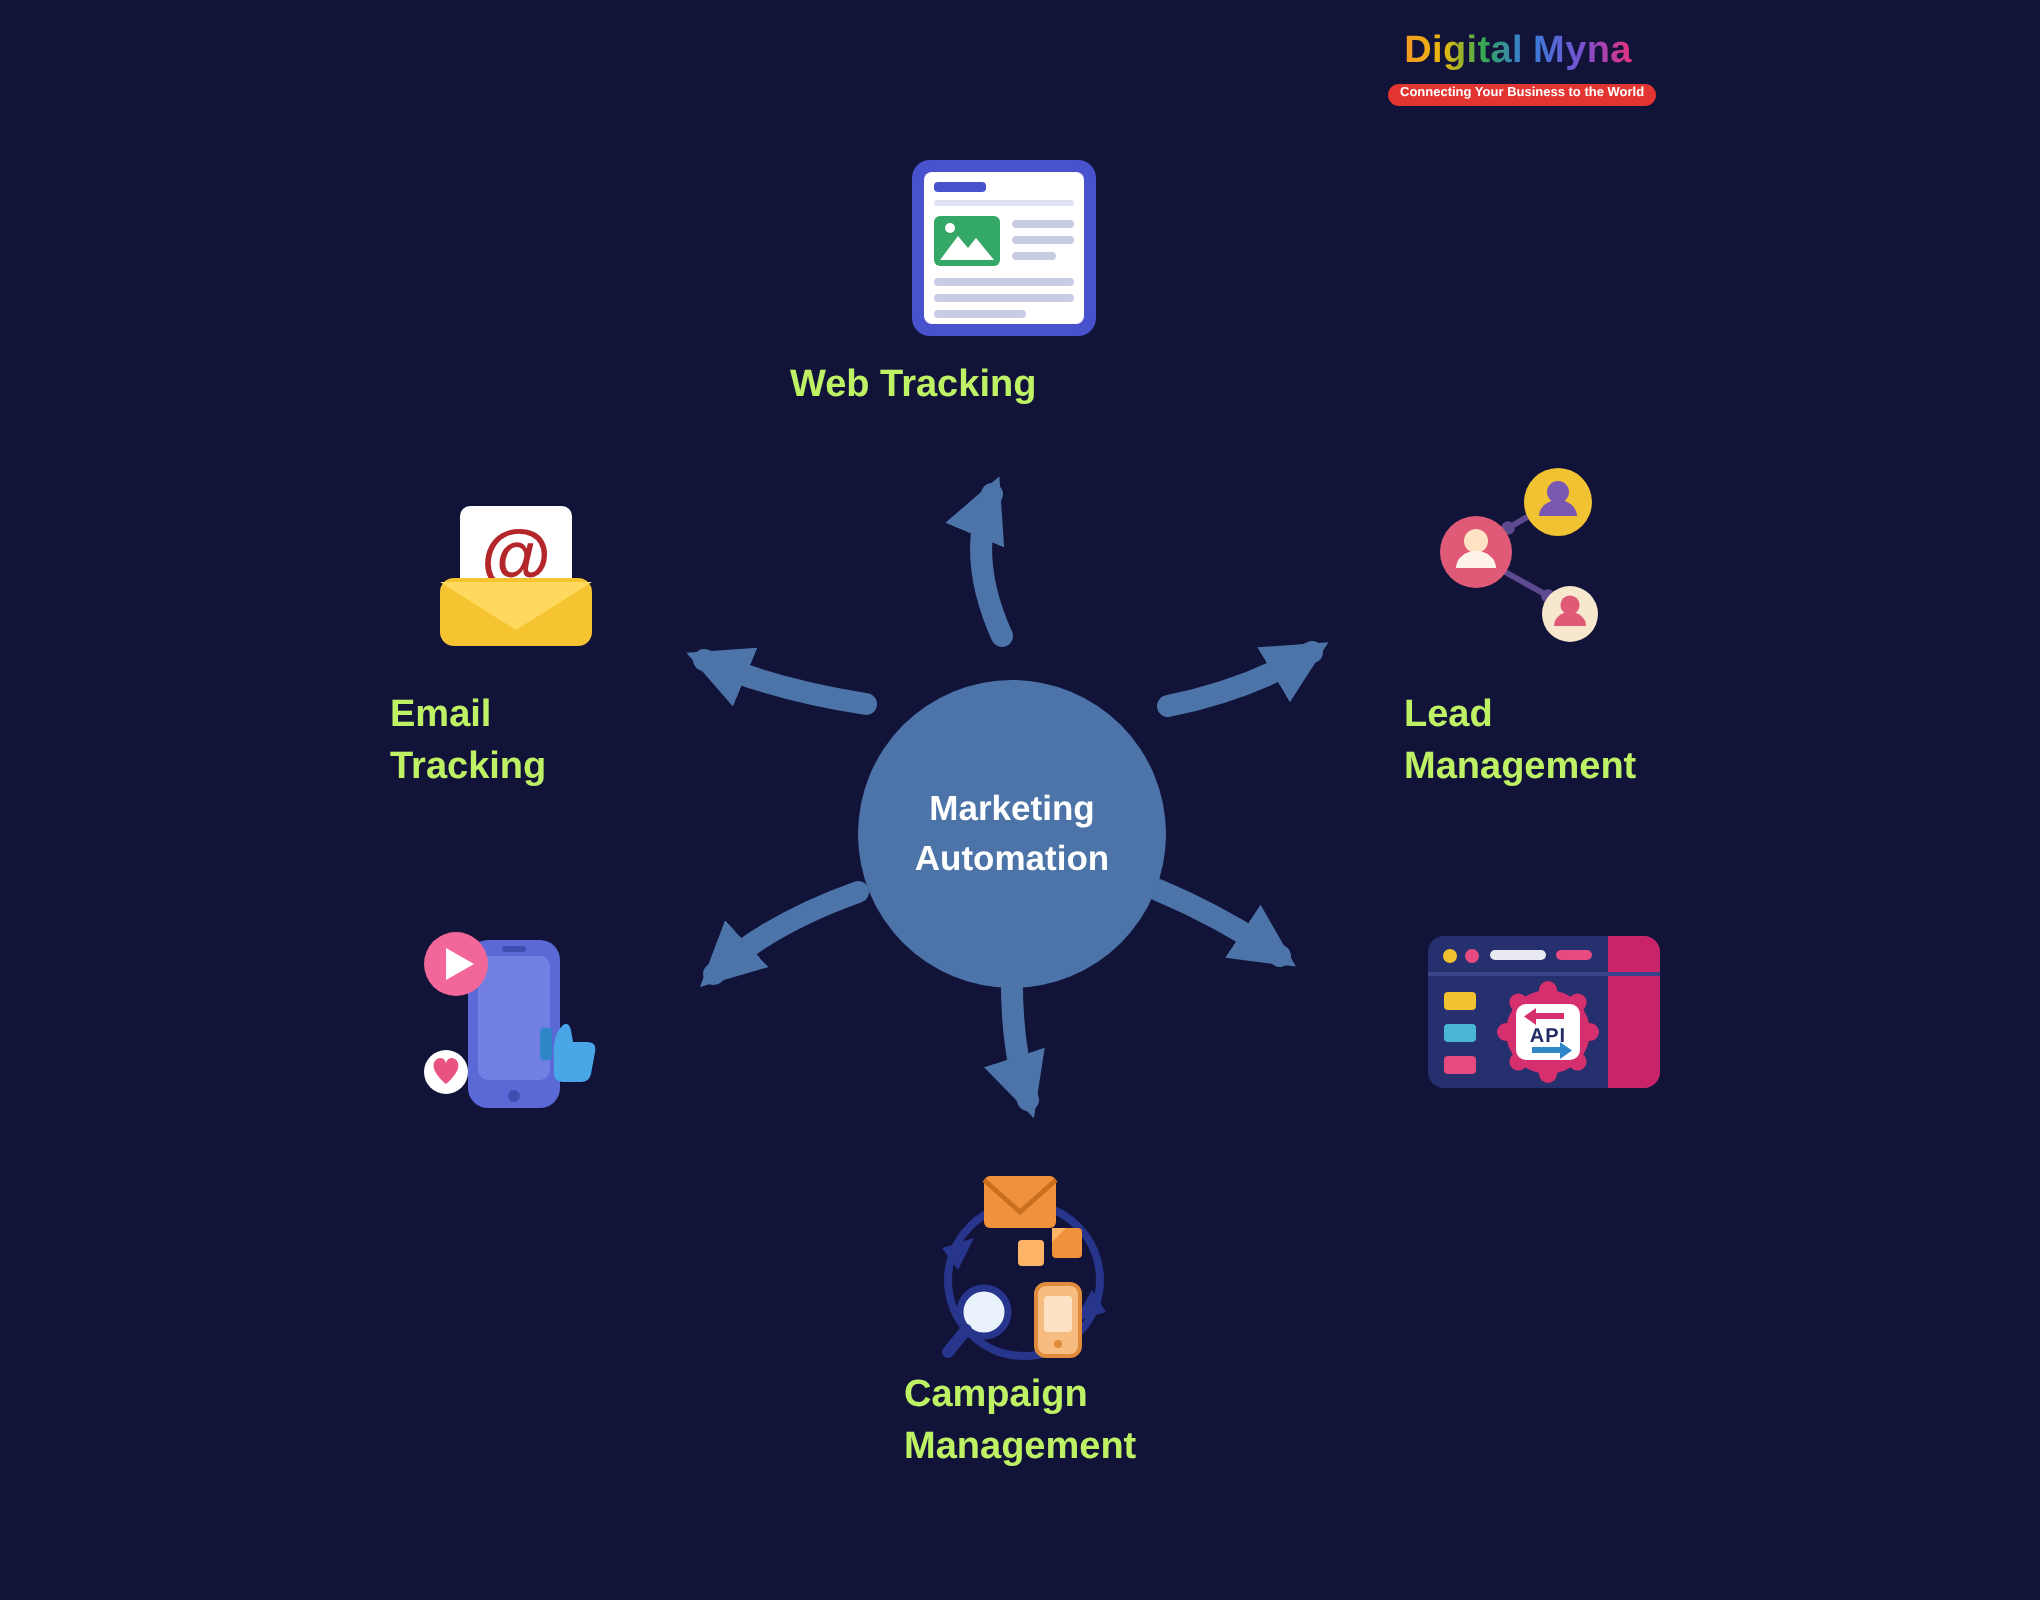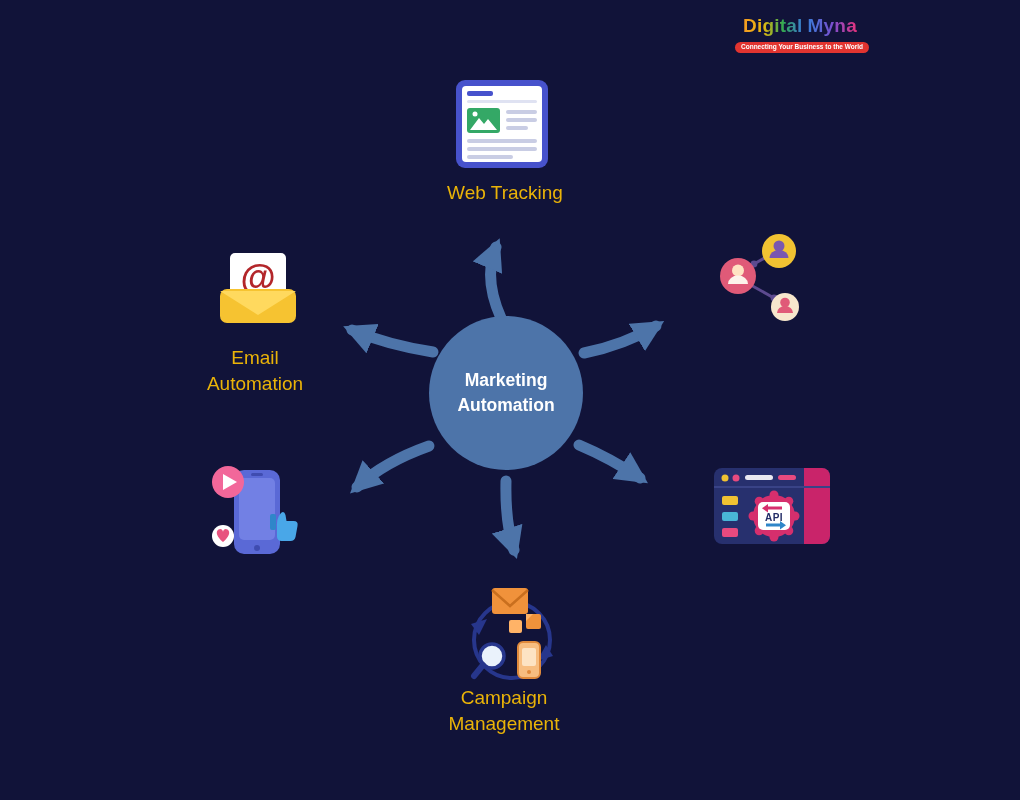--- a/index.html
+++ b/index.html
@@ -5,21 +5,20 @@
   html,body{margin:0;padding:0;}
   body{
     font-family:"Liberation Sans",sans-serif;
     background:#111339;
   }
   #canvas{
     position:relative;
     width:840px;height:800px;
     background:#111339;
     overflow:hidden;
-    padding-left:41px;
   }
   .abs{position:absolute;}
   
   #brand{
     position:absolute;top:16px;right:16px;width:130px;
     text-align:center;line-height:1.05;
   }
   .brand-name{font-size:19px;font-weight:bold;letter-spacing:.2px;white-space:nowrap;}
   .brand-w1{
     background:linear-gradient(90deg,#f59a23,#e8b80e,#33a852,#3b7bd8);
@@ -31,32 +30,32 @@
     -webkit-background-clip:text;background-clip:text;color:transparent;
   }
   .brand-ribbon{
     margin-top:2px;display:inline-block;
     background:#e23430;color:#ffffff;
     font-size:6.5px;font-weight:bold;
     padding:2px 6px;border-radius:7px;white-space:nowrap;
   }
   
   #center-node{
-    position:absolute;left:429px;top:316px;width:154px;height:154px;
+    position:absolute;left:429px;top:340px;width:154px;height:154px;
     border-radius:50%;background:#4d74a9;
     display:flex;align-items:center;justify-content:center;
   }
   #center-node .center-label{
     width:120px;text-align:center;color:#ffffff;
     font-size:17.5px;font-weight:bold;line-height:1.45;
   }
   
   .node-label{
-    position:absolute;color:#eab308;font-weight:normal;
-    font-size:19px;line-height:1.38;text-align:center;
+    position:absolute;color:#bef264;font-weight:bold;
+    font-size:19px;line-height:1.38;
   }
   #arrow-layer{position:absolute;left:0;top:0;}
   svg{display:block;}
 </style>
 </head>
 <body>
 
 <div id="canvas">
 
   <div id="brand">
@@ -102,39 +101,40 @@
     <rect x="13" y="79" width="46" height="4" rx="2" fill="#c9cde4"></rect>
   </svg>
   <div class="node-label" style="left:395px;top:180px;width:220px">Web Tracking</div>
 
   <svg class="abs" style="left:212px;top:243px" width="92" height="90" viewBox="0 0 92 90">
     <rect x="18" y="10" width="56" height="52" rx="5" fill="#ffffff"></rect>
     <text x="46" y="47" text-anchor="middle" font-size="36" font-weight="bold" fill="#b3262a">@</text>
     <rect x="8" y="46" width="76" height="34" rx="7" fill="#f6c331"></rect>
     <polygon points="8,48 46,72 84,48" fill="#ffd95e"></polygon>
   </svg>
-  <div class="node-label" style="left:195px;top:345px;width:120px">Email Automation</div>
+  <div class="node-label" style="left:195px;top:345px;width:120px">Email Tracking</div>
 
   <svg class="abs" style="left:716px;top:232px" width="96" height="100" viewBox="0 0 96 100">
     <g stroke="#5d4a8f" stroke-width="3">
       <line x1="38" y1="32" x2="52" y2="24"></line>
       <line x1="33" y1="52" x2="58" y2="66"></line>
     </g>
     <circle cx="38" cy="32" r="3.4" fill="#5d4a8f"></circle>
     <circle cx="58" cy="66" r="3.4" fill="#5d4a8f"></circle>
     <circle cx="63" cy="19" r="17" fill="#f1c232"></circle>
     <circle cx="63" cy="14" r="5.5" fill="#7a57b0"></circle>
     <path d="M53.5 26 a9.5 8 0 0 1 19 0 Z" fill="#7a57b0"></path>
     <circle cx="22" cy="44" r="18" fill="#e05a78"></circle>
     <circle cx="22" cy="38.5" r="6" fill="#ffe3c2"></circle>
     <path d="M12 52 a10 8.5 0 0 1 20 0 Z" fill="#fdf3ea"></path>
     <circle cx="69" cy="75" r="14" fill="#f7e7cd"></circle>
     <circle cx="69" cy="70.5" r="4.8" fill="#e05a78"></circle>
     <path d="M61 81 a8 7 0 0 1 16 0 Z" fill="#e05a78"></path>
   </svg>
+  <div class="node-label" style="left:702px;top:345px;width:140px">Lead Management</div>
 
   <svg class="abs" style="left:712px;top:460px" width="120" height="90" viewBox="0 0 120 90">
     <rect x="2" y="8" width="116" height="76" rx="8" fill="#27306e"></rect>
     <path d="M92 8 h18 a8 8 0 0 1 8 8 v60 a8 8 0 0 1 -8 8 h-18 Z" fill="#c9246a"></path>
     <circle cx="13" cy="18" r="3.5" fill="#f1c232"></circle>
     <circle cx="24" cy="18" r="3.5" fill="#e84a7f"></circle>
     <rect x="33" y="15" width="28" height="5" rx="2.5" fill="#e9e9f2"></rect>
     <rect x="66" y="15" width="18" height="5" rx="2.5" fill="#e84a7f"></rect>
     <rect x="2" y="26" width="116" height="2" fill="#394387"></rect>
     <rect x="10" y="36" width="16" height="9" rx="2" fill="#f1c232"></rect>
@@ -167,21 +167,21 @@
     <path d="M30 6 L48 22 L66 6" stroke="#c96f1e" stroke-width="2.5" fill="none"></path>
     <rect x="64" y="30" width="15" height="15" rx="2" fill="#f0923b"></rect>
     <polygon points="64,30 71,30 64,37" fill="#ffb367"></polygon>
     <rect x="47" y="36" width="13" height="13" rx="2" fill="#ffb367"></rect>
     <rect x="56" y="58" width="22" height="36" rx="5" fill="#f7bd80" stroke="#e08a3c" stroke-width="2"></rect>
     <rect x="60" y="64" width="14" height="18" rx="2" fill="#fde3c3"></rect>
     <circle cx="67" cy="88" r="2" fill="#e08a3c"></circle>
     <circle cx="30" cy="72" r="12" fill="#eaf2fb" stroke="#27368c" stroke-width="3.5"></circle>
     <line x1="21" y1="81" x2="12" y2="92" stroke="#27368c" stroke-width="6" stroke-linecap="round"></line>
   </svg>
-  <div class="node-label" style="left:429px;top:685px;width:150px">Campaign Management</div>
+  <div class="node-label" style="left:452px;top:685px;width:150px">Campaign Management</div>
 
   <svg class="abs" style="left:206px;top:456px" width="96" height="112" viewBox="0 0 96 112">
     <rect x="28" y="14" width="46" height="84" rx="10" fill="#5a69d6"></rect>
     <rect x="33" y="22" width="36" height="62" rx="5" fill="#7280e4"></rect>
     <rect x="45" y="17" width="12" height="3" rx="1.5" fill="#3f4cb0"></rect>
     <circle cx="51" cy="92" r="3" fill="#3f4cb0"></circle>
     <circle cx="22" cy="26" r="16" fill="#f2679a"></circle>
     <polygon points="17,18 17,34 31,26" fill="#ffffff"></polygon>
     <circle cx="17" cy="80" r="11" fill="#ffffff"></circle>
     <path d="M17 86 C 11 81, 9 76, 12.5 73.5 C 15 72, 17 74, 17 76 C 17 74, 19 72, 21.5 73.5 C 25 76, 23 81, 17 86 Z" fill="#e8537f"></path>

